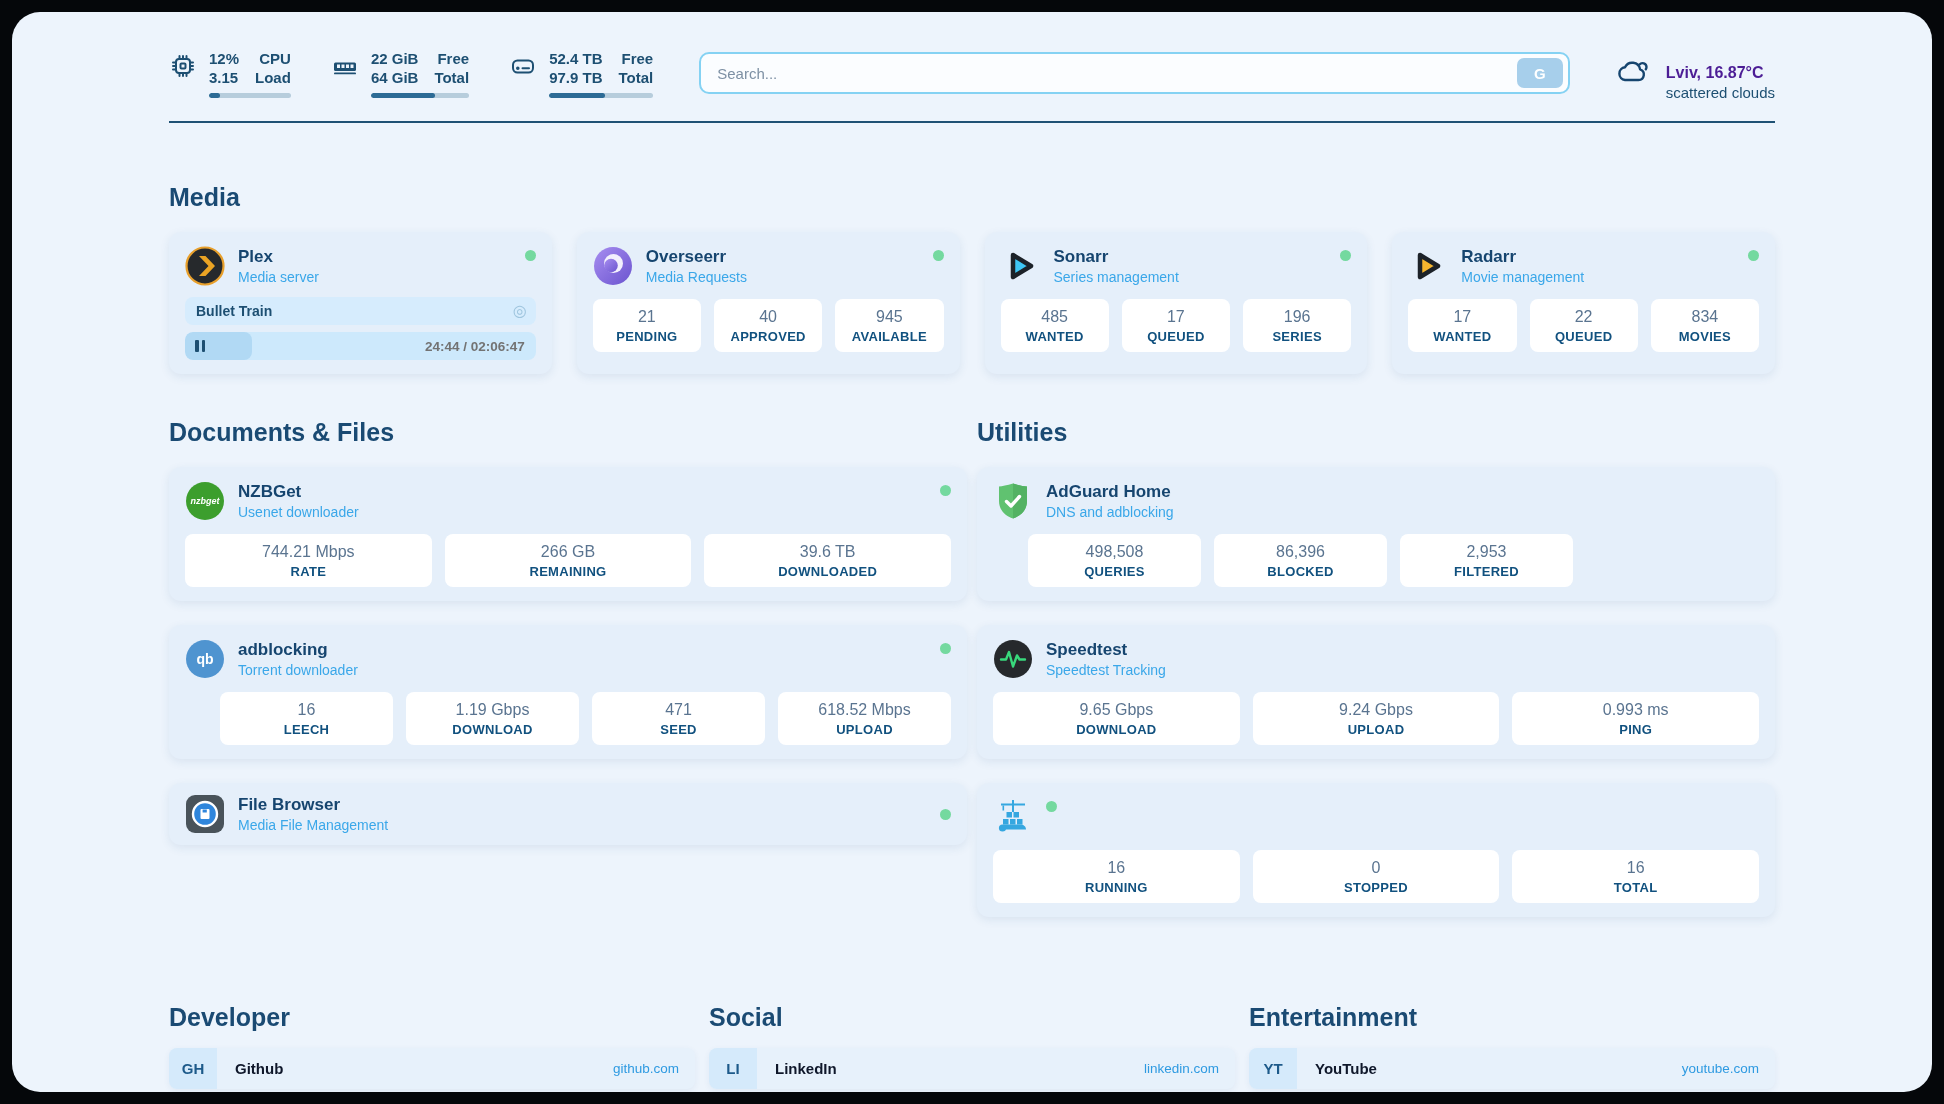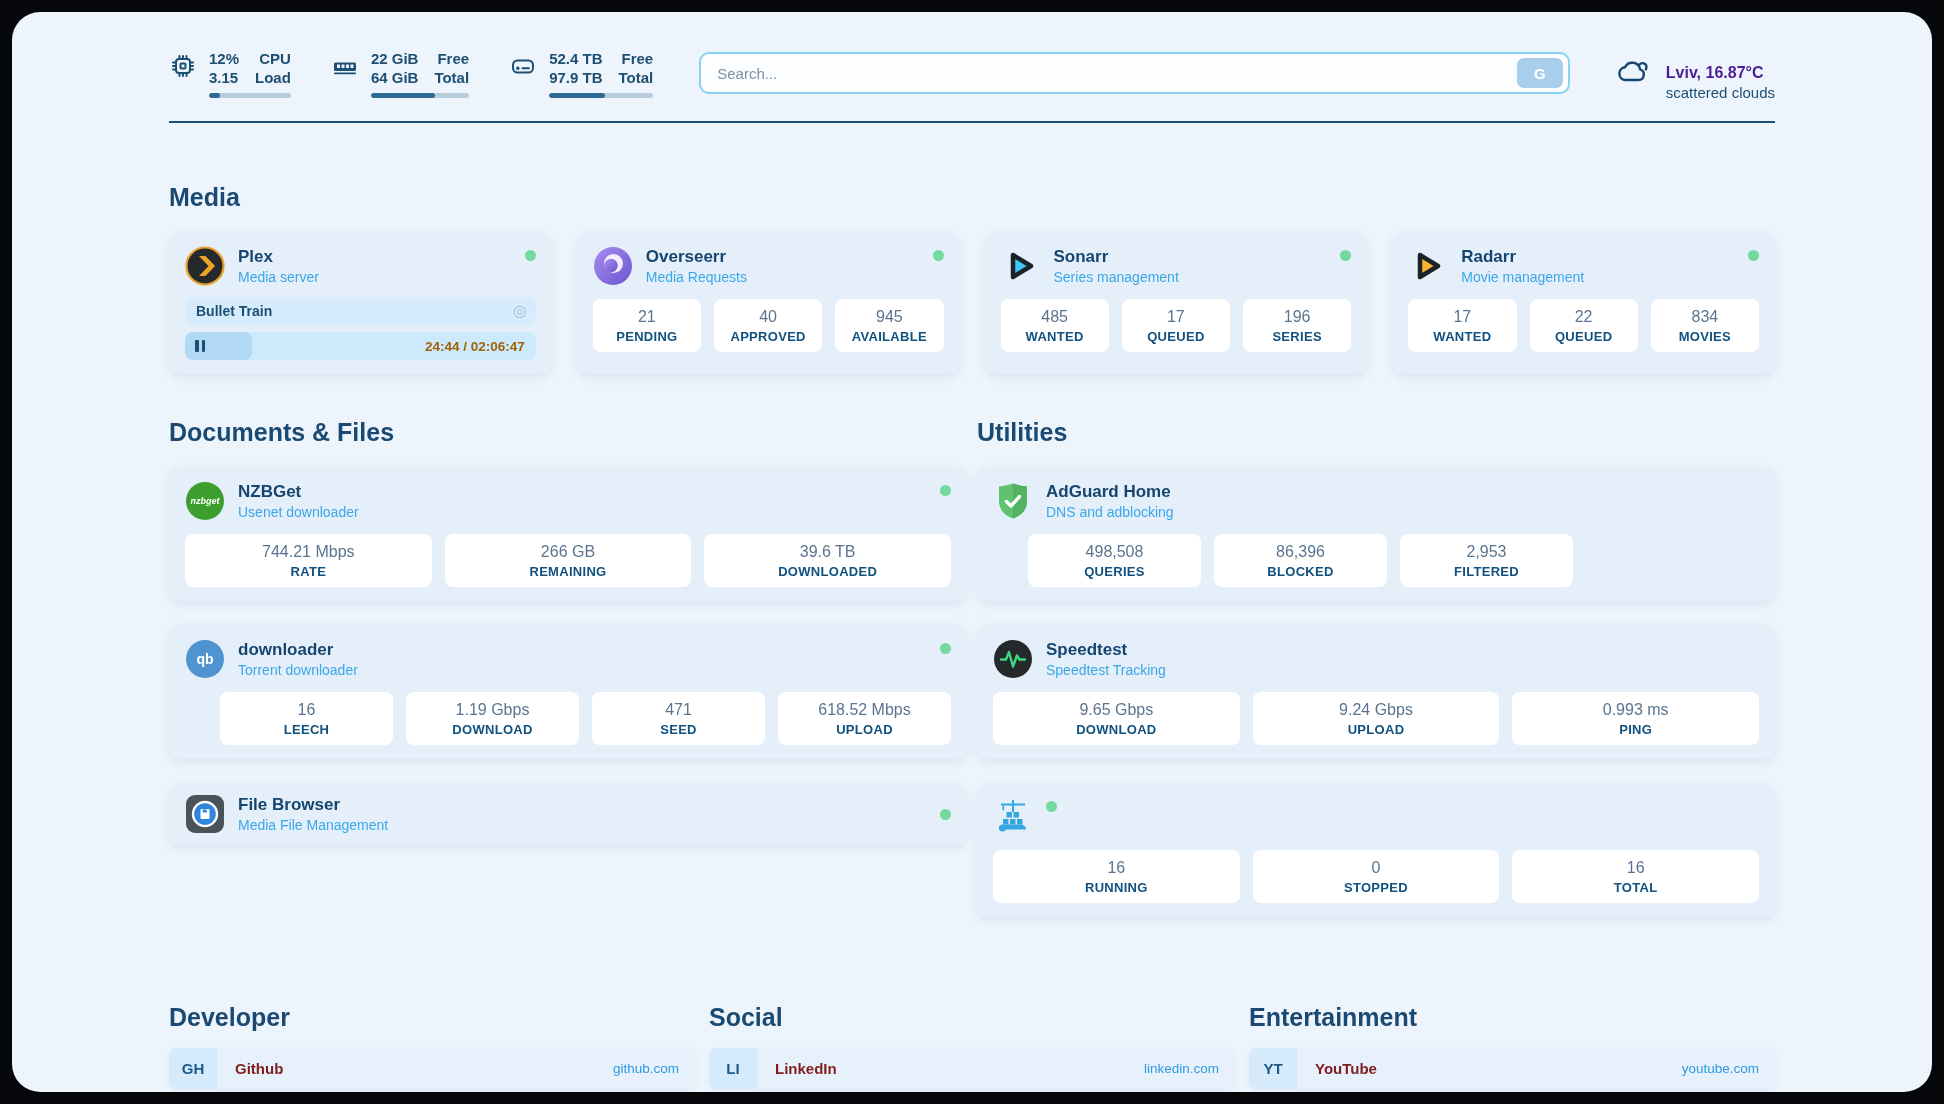--- a/index.html
+++ b/index.html
@@ -51,34 +51,34 @@
   .pv { font-size:16px; color:#5a7490; }
   .pl { font-size:13px; font-weight:700; color:#11517f; margin-top:3px; letter-spacing:.3px; }
 
   
   .np-title { margin-top:11px; height:28px; background:#d6ecfd; border-radius:8px; display:flex; align-items:center; justify-content:space-between; padding:0 9px 0 11px; font-size:14px; font-weight:700; color:#1d4f72; }
   .np-gear { color:#9fc5de; font-size:16px; line-height:1; }
   .np-progress { position:relative; margin-top:7px; height:28px; background:#cde9fc; border-radius:8px; overflow:hidden; display:flex; align-items:center; }
   .np-fill { position:absolute; left:0; top:0; bottom:0; background:#b1d9f4; border-radius:8px; }
   .pause { position:relative; display:flex; gap:3px; margin-left:10px; }
   .pause i { width:3.5px; height:12px; background:#1d4f72; border-radius:1px; }
-  .np-time { position:relative; margin-left:auto; padding-right:11px; font-size:13.5px; font-weight:700; color:#a16207; }
+  .np-time { position:relative; margin-left:auto; padding-right:11px; font-size:13.5px; font-weight:700; color:#737373; }
 
   .two-col { display:grid; grid-template-columns:1fr 1fr; gap:10px; margin-top:44px; }
   .two-col h2 { margin-bottom:20px; }
   .two-col .card { margin-bottom:24px; }
   .card.slim { padding:11px 16px; }
   .card.slim .dot { align-self:center; margin-top:0; }
 
   
   .bm-wrap { display:grid; grid-template-columns:repeat(3,1fr); gap:14px; margin-top:62px; }
   .bm-rows { margin-top:16px; }
   .bm-row { height:41px; background:#e7f1fb; border-radius:8px; display:flex; align-items:center; margin-bottom:8px; box-shadow:0 2px 6px rgba(40,90,140,0.07); cursor:pointer; }
   .bm-abbr { width:48px; height:100%; background:#d5eafb; border-radius:8px 0 0 8px; display:flex; align-items:center; justify-content:center; font-size:15px; font-weight:700; color:#1d5a8a; }
-  .bm-name { margin-left:18px; font-size:15px; font-weight:700; color:#7f1d1d; }
+  .bm-name { margin-left:18px; font-size:15px; font-weight:700; color:#0f172a; }
   .bm-url { margin-left:auto; padding-right:16px; font-size:13.5px; color:#2e9ae1; }
 </style>
 </head>
 <body>
 
 <div class="frame">
 <div class="content">
 
   <header class="topbar">
     <div class="stats">
@@ -346,21 +346,21 @@
 
       <div class="card">
         <div class="card-head">
           <span class="appicon">
             <svg width="40" height="40" viewBox="0 0 40 40">
               <circle cx="20" cy="20" r="19" fill="#4f94d0"></circle>
               <text x="20" y="25" text-anchor="middle" font-size="14" font-weight="bold" fill="#ffffff" font-family="Liberation Sans,sans-serif">qb</text>
             </svg>
           </span>
           <div class="titles">
-            <div class="app-name">downloader</div>
+            <div class="app-name">adblocking</div>
             <div class="app-sub">Torrent downloader</div>
           </div>
           <span class="dot"></span>
         </div>
         <div class="pills cols4">
           <div class="pill">
                 <div class="pv">16</div>
                 <div class="pl">LEECH</div>
               </div>
           <div class="pill">

